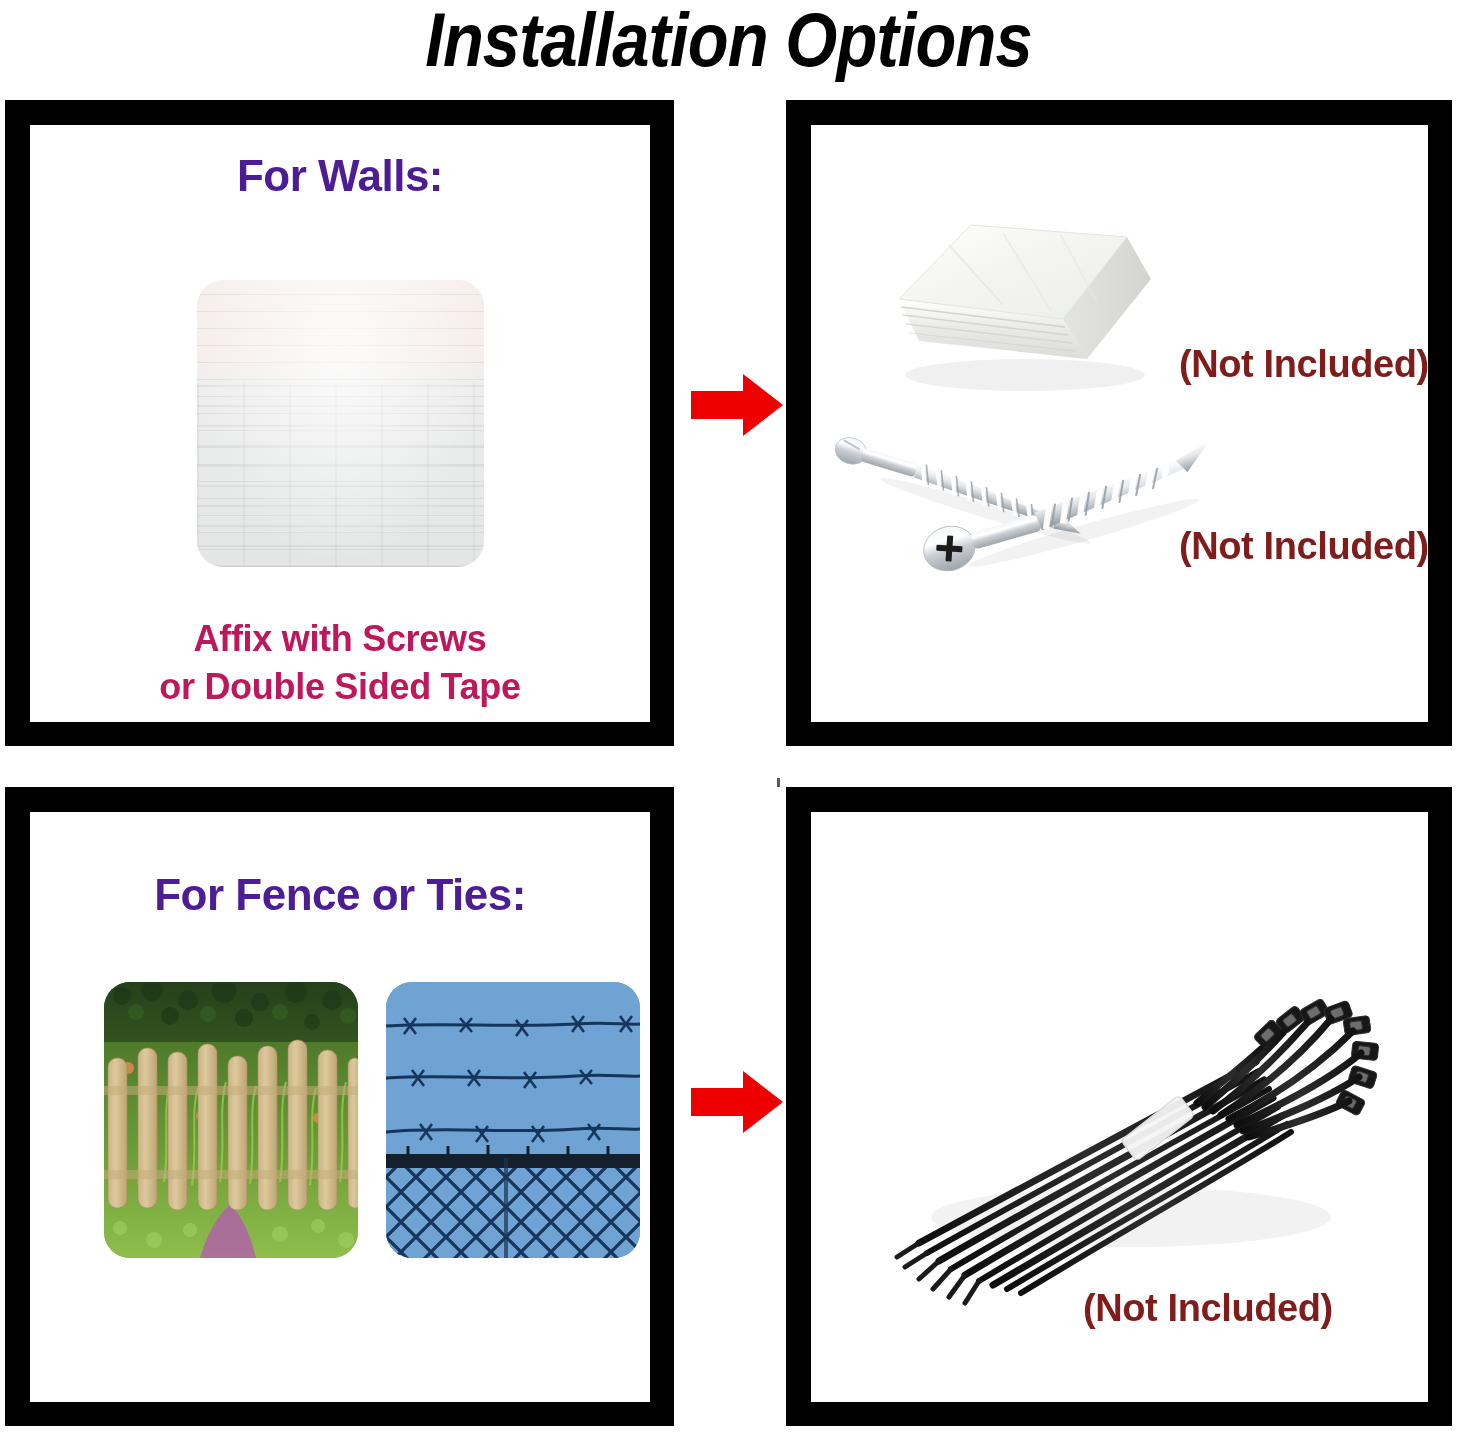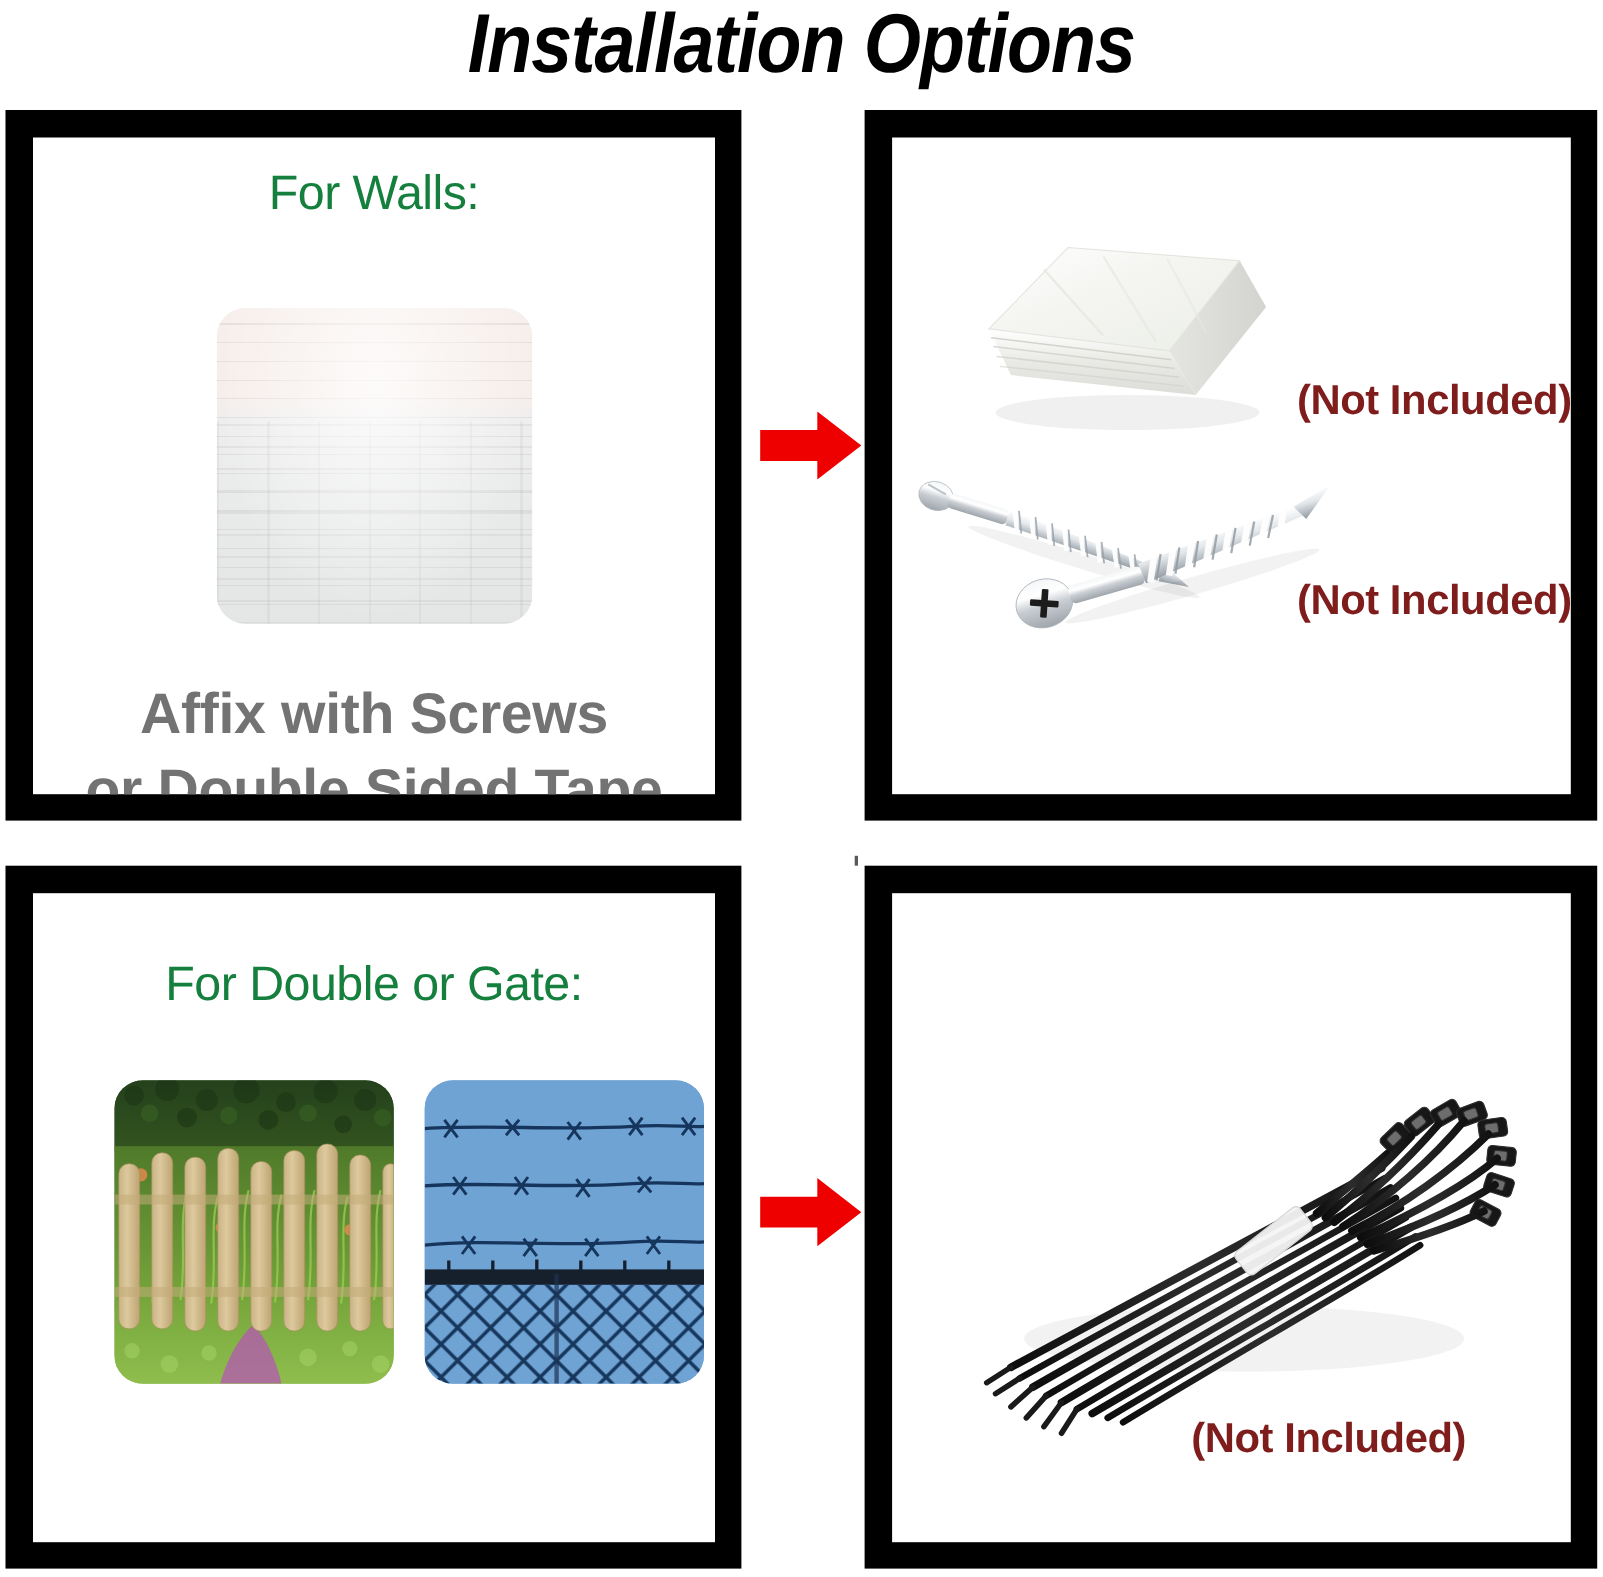--- a/index.html
+++ b/index.html
@@ -54,34 +54,34 @@
   #panel-hardware   { left: 786px; top: 100px;  width: 666px;  height: 646px; }
   #panel-fence      { left: 5px;   top: 787px;  width: 669px;  height: 639px; }
   #panel-zipties    { left: 786px; top: 787px;  width: 666px;  height: 639px; }
 
   
   .panel-heading {
     position: absolute;
     width: 100%;
     text-align: center;
     font-size: 44px;
-    font-weight: normal;
-    color: #15803d;
+    font-weight: bold;
+    color: #4c1d95;
     letter-spacing: -0.5px;
   }
   #walls-heading  { top: 26px; }
   #fence-heading  { top: 58px; }
 
   .panel-caption {
     position: absolute;
     width: 100%;
     text-align: center;
-    font-size: 52px;
+    font-size: 36px;
     font-weight: bold;
-    color: #737373;
+    color: #be185d;
     line-height: 1.33;
     letter-spacing: -0.3px;
   }
   #walls-caption  { top: 490px; }
   #fence-caption  { top: 500px; }
 
   .not-included {
     position: absolute;
     font-size: 38px;
     font-weight: bold;
@@ -346,21 +346,21 @@
       </svg>
 
       <div class="not-included" id="screw-not-included">(Not Included)</div>
 
     </div>
   </div>
 
   <div class="panel" id="panel-fence">
     <div class="panel-inner">
 
-      <div class="panel-heading" id="fence-heading">For Double or Gate:</div>
+      <div class="panel-heading" id="fence-heading">For Fence or Ties:</div>
 
       <div class="thumb" id="fence-wood-thumb">
         <svg class="thumb-layer" viewBox="0 0 254 276" preserveAspectRatio="none">
           <defs>
             <linearGradient id="hedge" x1="0" y1="0" x2="0" y2="1">
               <stop offset="0%" stop-color="#24411c"></stop>
               <stop offset="100%" stop-color="#33551f"></stop>
             </linearGradient>
             <linearGradient id="grassBg" x1="0" y1="0" x2="0" y2="1">
               <stop offset="0%" stop-color="#4f7a2a"></stop>

